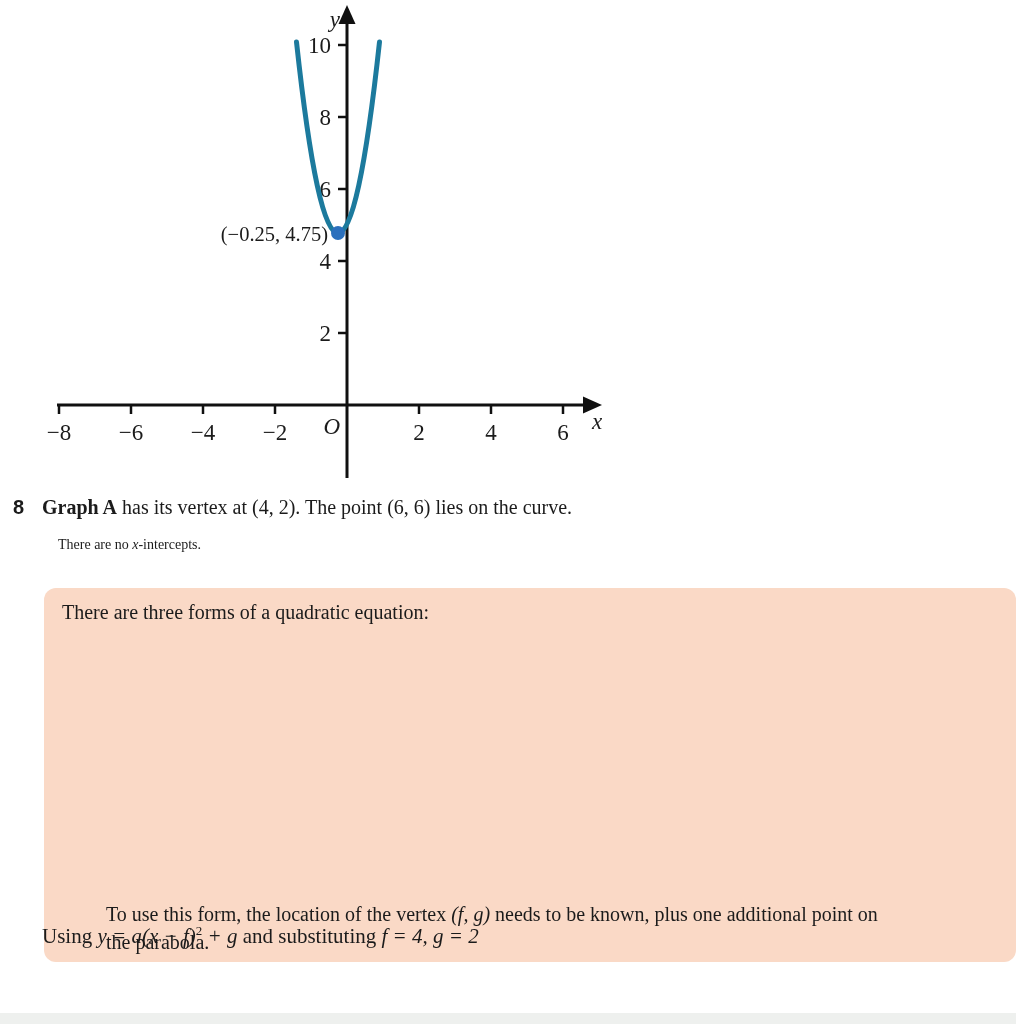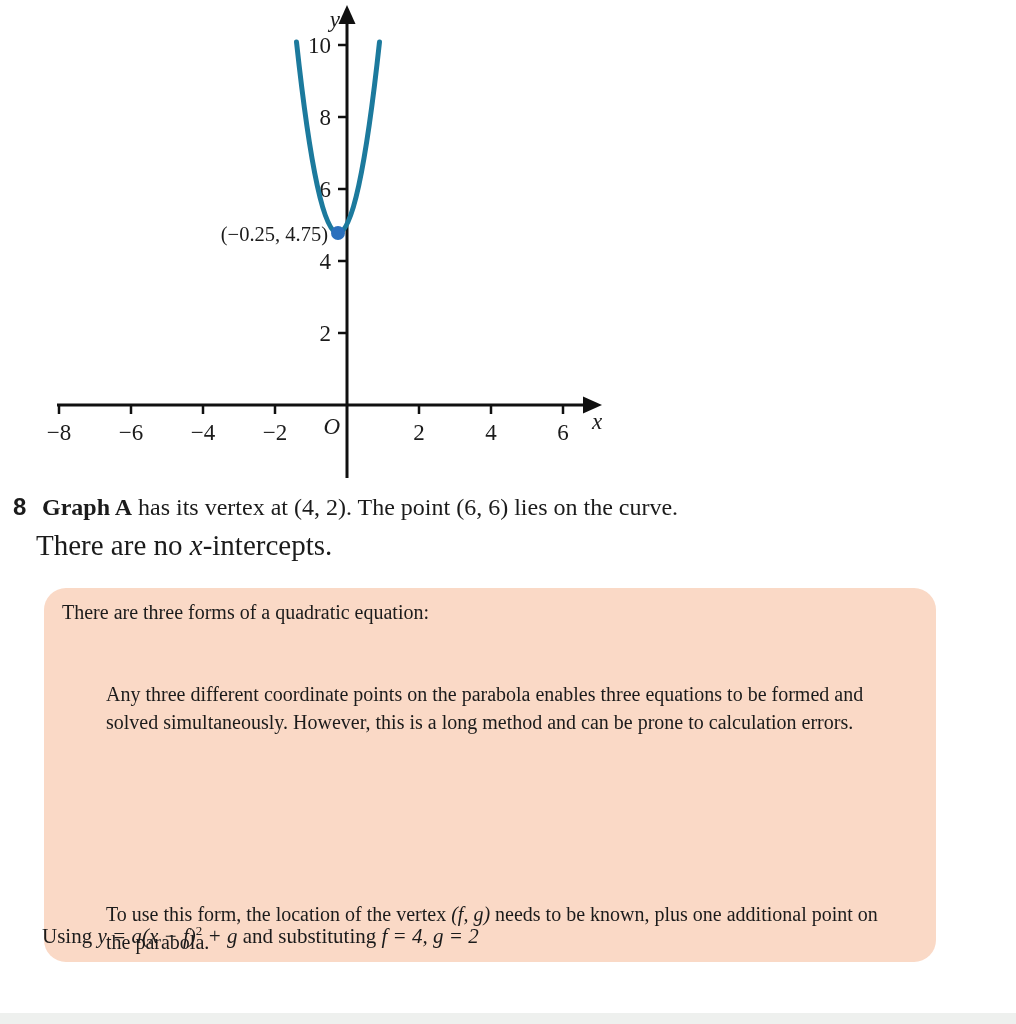--- a/index.html
+++ b/index.html
@@ -8,28 +8,28 @@
     background:#ffffff;color:#1b1b1b;
     font-family:"Liberation Serif","DejaVu Serif",serif;
   }
   
   .graph-wrap{position:absolute;left:0;top:0;width:1016px;height:482px;}
   .graph-wrap svg text{fill:#1b1b1b;}
   .tick-label{font-size:23px;font-family:"Liberation Serif",serif;}
   .axis-letter{font-size:23px;font-style:italic;font-family:"Liberation Serif",serif;}
   .vertex-label{font-size:20.5px;font-family:"Liberation Serif",serif;}
   
-  .qline1{position:absolute;left:13px;top:494px;font-size:24px;line-height:26px;white-space:nowrap;}
-  .qline2{position:absolute;left:36px;top:532px;font-size:29px;line-height:26px;white-space:nowrap;font-family:Liberation Serif, serif;}
+  .qline1{position:absolute;left:13px;top:494px;font-size:20px;line-height:26px;white-space:nowrap;}
+  .qline2{position:absolute;left:58px;top:532px;font-size:14px;line-height:26px;white-space:nowrap;font-family:Liberation Serif, serif;}
   .qnum{font-family:"Liberation Sans","DejaVu Sans",sans-serif;font-weight:bold;display:inline-block;width:29px;}
   .bold{font-weight:bold;}
   .ital{font-style:italic;}
   
-  .info-box{position:absolute;left:44px;top:588px;width:892px;height:374px;
-    background:#fad9c6;border-radius:22px;font-size:20px;}
+  .info-box{position:absolute;left:44px;top:588px;width:972px;height:374px;
+    background:#fad9c6;border-radius:12px;font-size:20px;}
   .box-intro{position:absolute;left:18px;top:10px;line-height:28px;}
   .eq-row{position:absolute;left:34px;white-space:nowrap;line-height:28px;}
   .eq-row.r1{top:50px;} .eq-row.r2{top:180px;} .eq-row.r3{top:260px;}
   .inum{font-family:"Liberation Sans","DejaVu Sans",sans-serif;font-weight:bold;
     display:inline-block;width:28px;font-size:19px;}
   .eq{font-style:italic;}
   .sup{font-size:13px;position:relative;top:-8px;font-style:normal;}
   .desc{position:absolute;left:62px;width:800px;line-height:28px;}
   .desc.d1{top:92px;} .desc.d2{top:218px;} .desc.d3{top:312px;}
   
@@ -92,23 +92,20 @@
 <div class="qline1">
   <span class="qnum">8</span><span class="bold">Graph A</span><span> has its vertex at (4, 2). The point (6, 6) lies on the curve.</span>
 </div>
 <div class="qline2">
   <span>There are no </span><span class="ital">x</span><span>-intercepts.</span>
 </div>
 
 <div class="info-box">
   <div class="box-intro">There are three forms of a quadratic equation:</div>
 
-  <div class="desc d1">
-    <span>Any three different coordinate points on the parabola enables three equations to be formed and solved simultaneously. However, this is a long method and can be prone to calculation errors.</span><span class="ital"></span><span></span>
-  </div>
 
 
   <div class="desc d3">
     <span>To use this form, the location of the vertex </span><span class="ital">(f, g)</span><span> needs to be known, plus one additional point on the parabola.</span>
   </div>
 </div>
 
 <div class="footer">
   <span>Using </span><span class="eq"><span>y = a(x − f)</span><span class="sup">2</span><span> + g</span></span><span> and substituting </span><span class="ital">f = 4, g = 2</span>
 </div>

